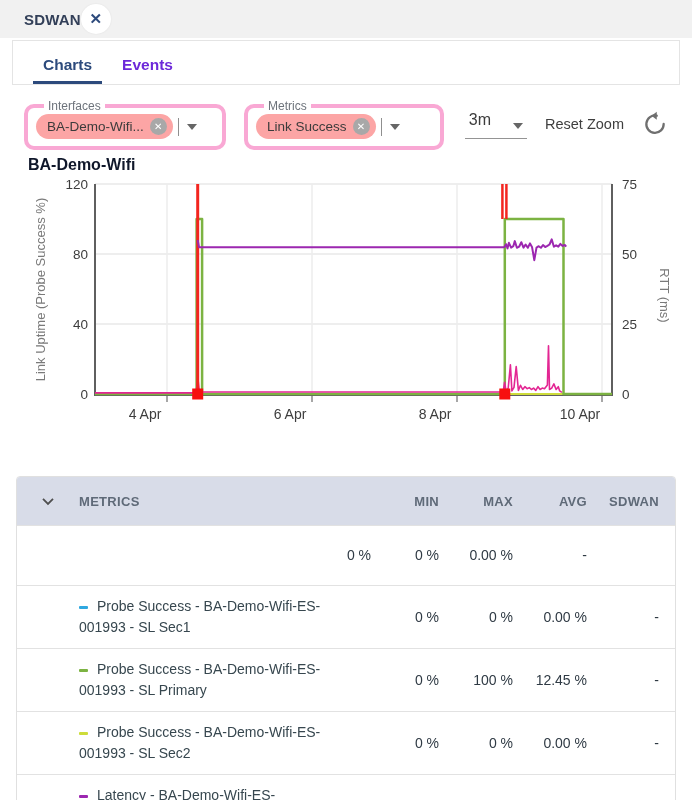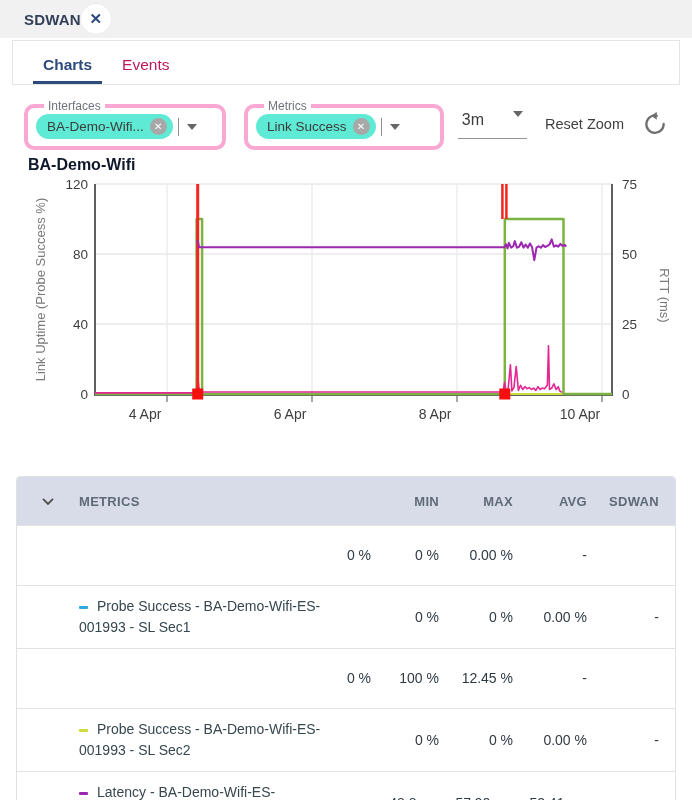--- a/index.html
+++ b/index.html
@@ -14,40 +14,40 @@
     display:flex; align-items:center; justify-content:center; cursor:pointer;
     font-size:15px; font-weight:bold; color:#2d4a7c; box-shadow:0 0 2px rgba(0,0,0,.08); }
 
   
   .tabs-card { margin:2px 12px 0; border:1px solid #e4e4e4; background:#fff; }
   .tabs-row { display:flex; padding-left:20px; }
   .tab { padding:15px 10px 10px; font-size:15.5px; cursor:pointer; position:relative; }
   .tab.active { color:#2c4a7c; font-weight:bold; }
   .tab.active::after { content:""; position:absolute; left:0; right:0; bottom:0;
     height:3px; background:#2c4a7c; }
-  .tab.inactive { color:#be185d; font-weight:normal; margin-left:10px; }
+  .tab.inactive { color:#6d28d9; font-weight:bold; margin-left:10px; }
 
   
   .filters { display:flex; align-items:flex-start; margin:14px 24px 0; }
   fieldset.sel { border:4px solid #f9a8d4; border-radius:10px; padding:1px 10px 7px 8px;
     min-height:48px; }
   fieldset.sel legend { font-size:12px; color:#6d737b; padding:0 4px; margin-left:8px; }
   .sel-inner { display:flex; align-items:center; gap:5px; }
-  .chip { display:inline-flex; align-items:center; gap:6px; background:#5eead4;
+  .chip { display:inline-flex; align-items:center; gap:6px; background:#fca5a5;
     border-radius:15px; padding:4px 6px 4px 11px; font-size:13.5px; color:#3b3b3b;
     cursor:default; white-space:nowrap; }
   .chip-x { width:17px; height:17px; border-radius:50%; background:#a8a8a8; color:#fff;
     font-size:10px; line-height:17px; text-align:center; cursor:pointer; flex:0 0 auto; }
   .cursor-bar { width:1.5px; height:18px; background:#8f8f8f; }
   .caret { width:0; height:0; border-left:5px solid transparent; border-right:5px solid transparent;
     border-top:6px solid #666; cursor:pointer; margin-left:3px; }
   .sel-if { width:202px; } .sel-me { width:200px; margin-left:18px; }
 
   .time-controls { margin-left:auto; display:flex; align-items:center; gap:18px; padding-top:10px; }
-  .range-select { display:flex; align-items:flex-start; gap:26px; padding:2px 4px 9px;
+  .range-select { display:flex; align-items:flex-end; gap:19px; padding:2px 4px 9px;
     border-bottom:1px solid #949494; cursor:pointer; }
   .range-value { font-size:16px; color:#3c3c3c; }
   .reset-zoom { font-size:14.5px; color:#3f3f3f; background:none; border:none; cursor:pointer; }
   .refresh-btn { background:none; border:none; cursor:pointer; display:flex; padding:0; }
 
   
   .chart-wrap { position:relative; height:294px; margin-top:4px; }
   .chart-title { position:absolute; left:28px; top:2px; font-size:16px; font-weight:bold;
     color:#0f172a; }
   .y-label-left { position:absolute; left:-76px; top:128px; width:232px; text-align:center;
@@ -202,20 +202,23 @@
         <div class="cell metric">
           <div class="metric-inner"><span class="bullet" style="background:#2fa8e0"></span><span>Probe Success - BA-Demo-Wifi-ES-001993 - SL Sec1</span></div>
         </div>
         <div class="cell num">0 %</div>
         <div class="cell num">0 %</div>
         <div class="cell num">0.00 %</div>
         <div class="cell num">-</div>
       </div>
       <div class="t-row">
         <div class="cell"></div>
+        <div class="cell metric">
+          <div class="metric-inner"><span class="bullet" style="background:#7cb342"></span><span>Probe Success - BA-Demo-Wifi-ES-001993 - SL Primary</span></div>
+        </div>
         <div class="cell num">0 %</div>
         <div class="cell num">100 %</div>
         <div class="cell num">12.45 %</div>
         <div class="cell num">-</div>
       </div>
       <div class="t-row">
         <div class="cell"></div>
         <div class="cell metric">
           <div class="metric-inner"><span class="bullet" style="background:#cddc39"></span><span>Probe Success - BA-Demo-Wifi-ES-001993 - SL Sec2</span></div>
         </div>

